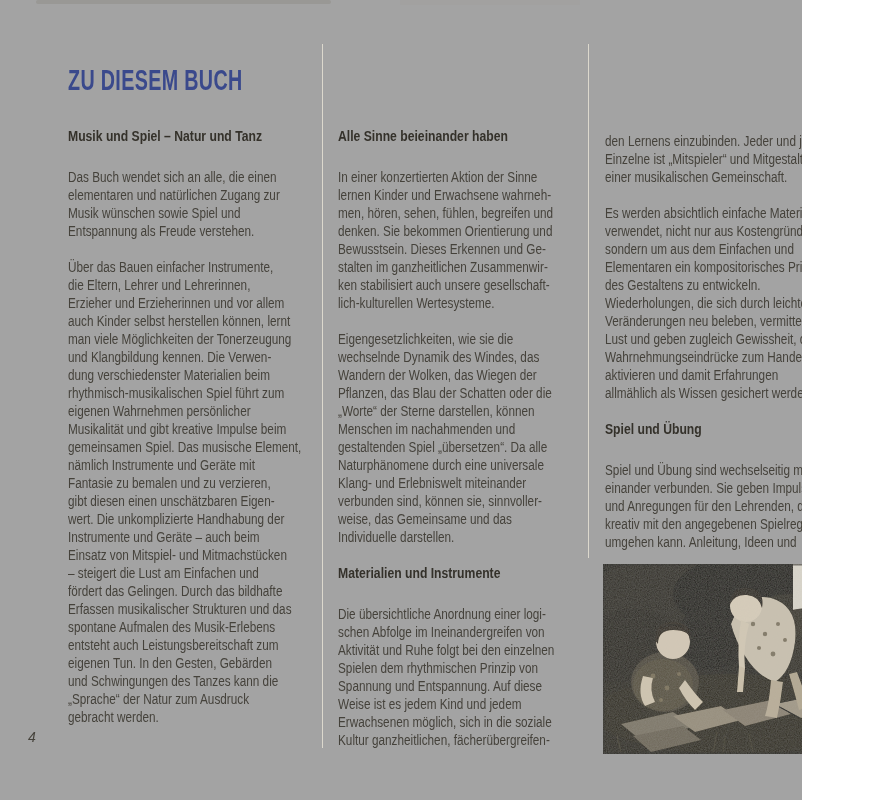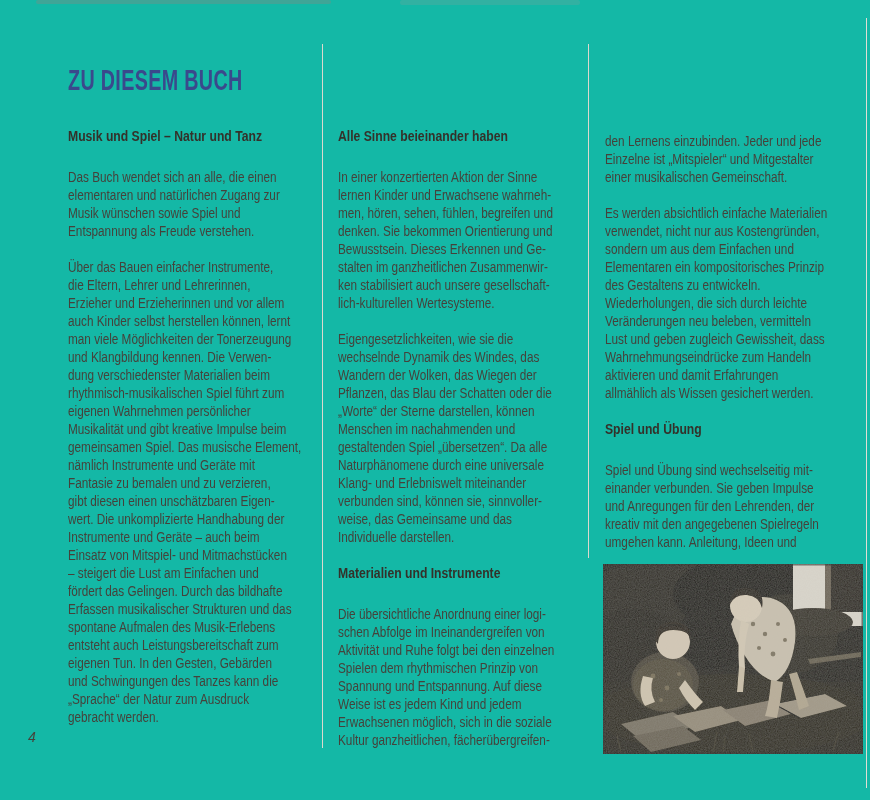--- a/index.html
+++ b/index.html
@@ -2,22 +2,22 @@
 <html lang="de"><head>
 <meta charset="utf-8">
 <style>
   html,body{margin:0;padding:0;}
   body{
     width:870px;height:800px;
     font-family:"Liberation Sans", sans-serif;
     background:#ffffff;
   }
   .page{
-    position:relative;width:870px;height:800px;
-    background:#14b8a6;overflow:hidden;
+    position:relative;width:802px;height:800px;
+    background:#a3a3a3;overflow:hidden;
   }
   
   .scan-smudge-a{position:absolute;left:36px;top:0;width:295px;height:4px;background:rgba(138,134,126,0.38);border-radius:2px;}
   .scan-smudge-b{position:absolute;left:400px;top:0;width:180px;height:5px;background:rgba(160,156,148,0.22);border-radius:2px;}
   .scan-edge-right{position:absolute;left:866px;top:18px;width:1px;height:770px;background:#e0ddd4;}
 
   .doc-title{
     position:absolute;left:68px;top:47px;
     font-size:29px;font-weight:bold;line-height:1;
     color:#3a498c;letter-spacing:0.5px;

